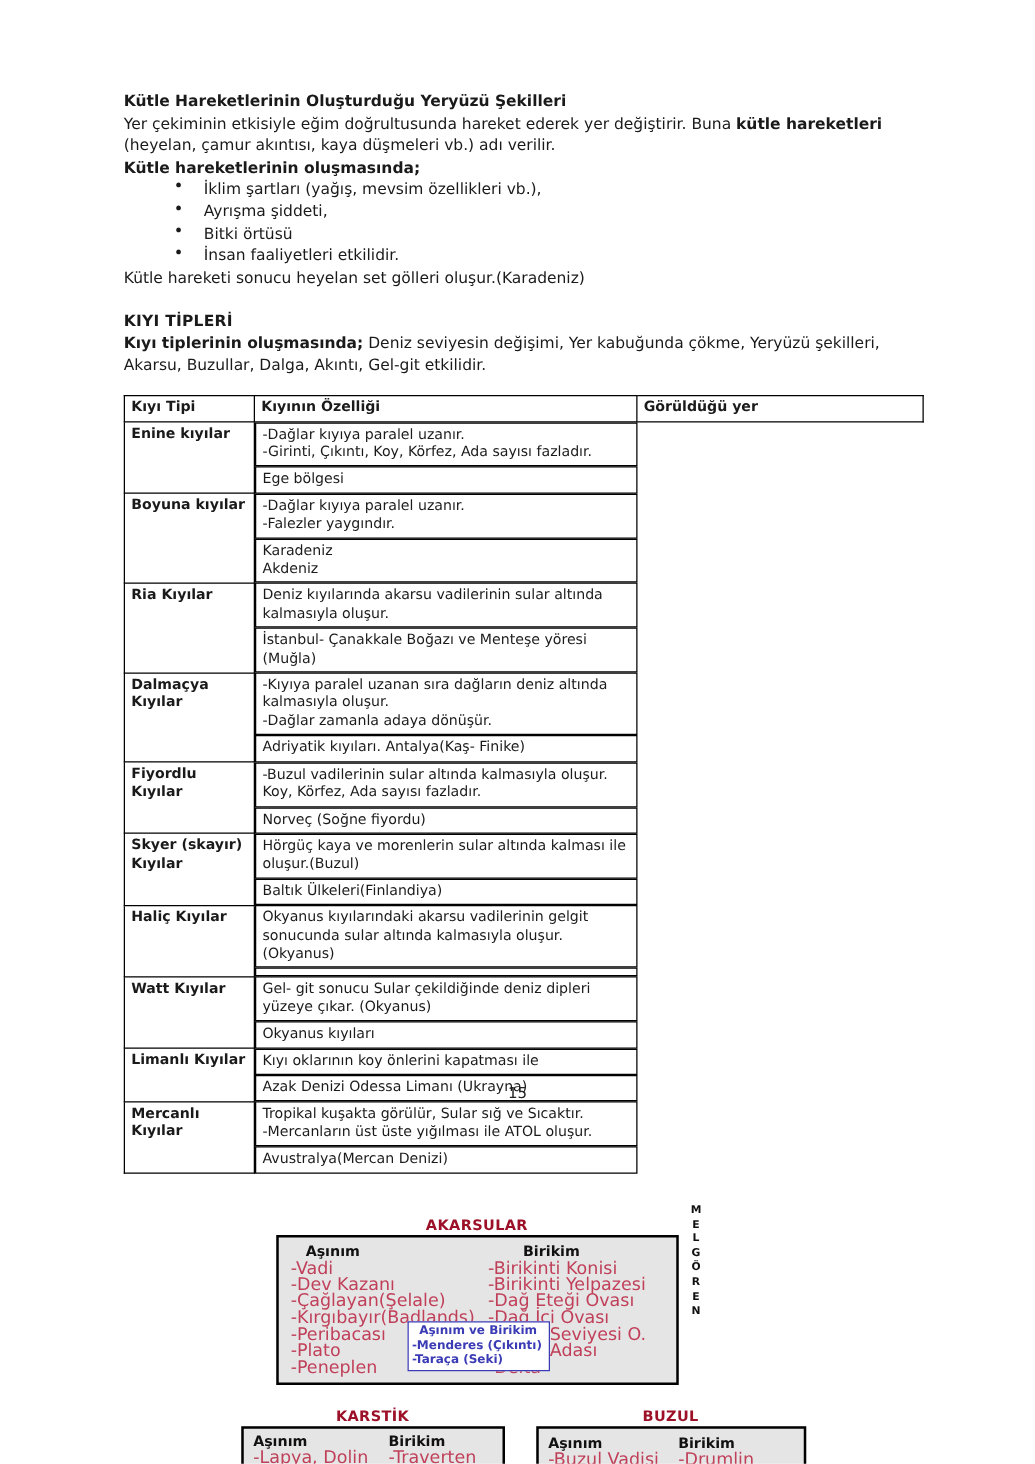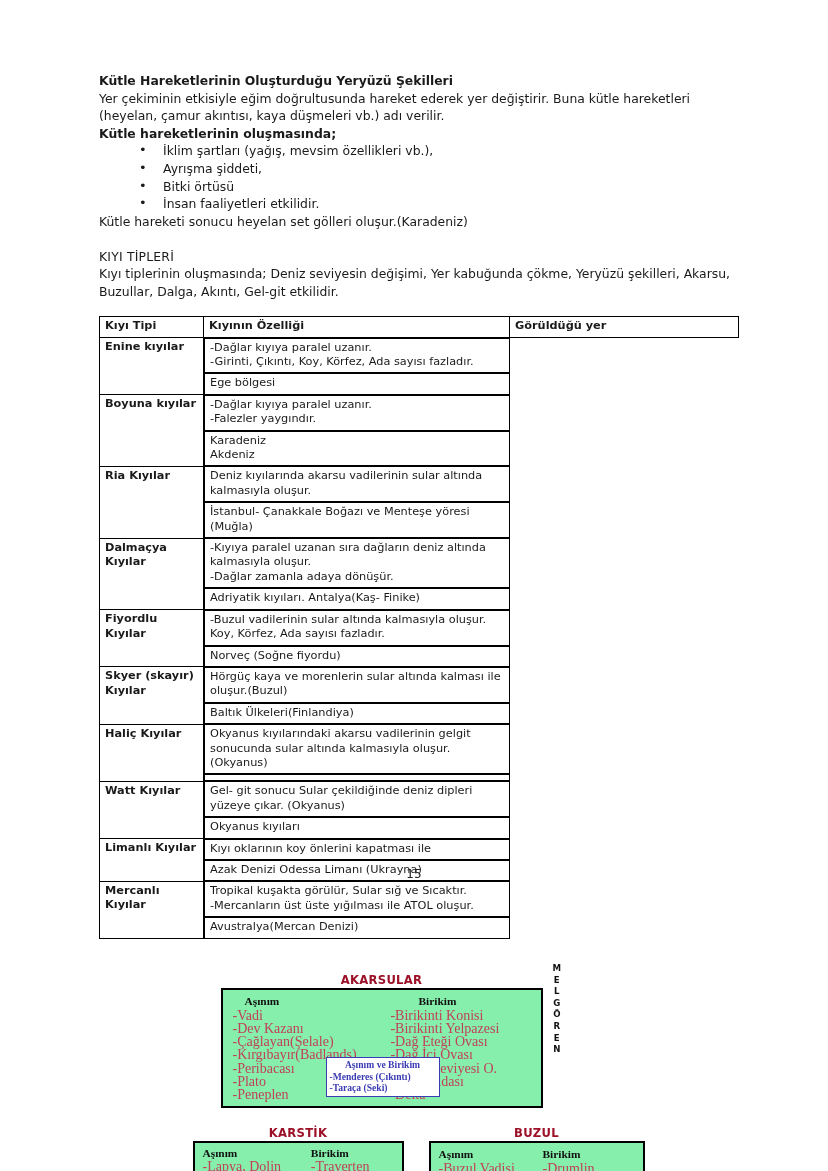--- a/index.html
+++ b/index.html
@@ -30,21 +30,21 @@
     font-weight: bold;
     font-size: 12.4px;
     line-height: 17.5px;
     margin: 0;
   }
   .para {
     font-size: 12.4px;
     line-height: 17.5px;
     margin: 0;
   }
-  .para b { font-weight: normal; }
+  .para b { font-weight: bold; }
 
   ul.bullets {
     margin: 0;
     padding: 0 0 0 40px;
     list-style: none;
   }
   ul.bullets li {
     font-size: 12.4px;
     line-height: 17.8px;
     position: relative;
@@ -53,21 +53,21 @@
   ul.bullets li::before {
     content: "\2022";
     position: absolute;
     left: 0;
     top: -1px;
     font-size: 13px;
   }
   .gap-md { height: 17px; }
 
   .sec-title {
-    font-weight: normal;
+    font-weight: bold;
     font-size: 12.4px;
     line-height: 17.5px;
     margin: 0;
     letter-spacing: 0.2px;
   }
 
   
   table.kiyi {
     border-collapse: collapse;
     width: 639px;
@@ -102,24 +102,23 @@
     text-align: center;
     font-weight: bold;
     font-size: 11.6px;
     color: #9c1128;
     letter-spacing: 0.3px;
     line-height: 14px;
     margin: 16px 0 1px 0;
   }
   .dg-box {
     border: 2.6px solid #000;
-    background: #86efac;
+    background: #e5e5e5;
     position: relative;
     box-sizing: border-box;
-    font-family: Liberation Serif, serif;
   }
   .dg-cols {
     display: flex;
     padding: 4px 6px 4px 8px;
     box-sizing: border-box;
   }
   .dg-col { box-sizing: border-box; }
   .dg-head {
     font-weight: bold;
     font-size: 11.4px;

